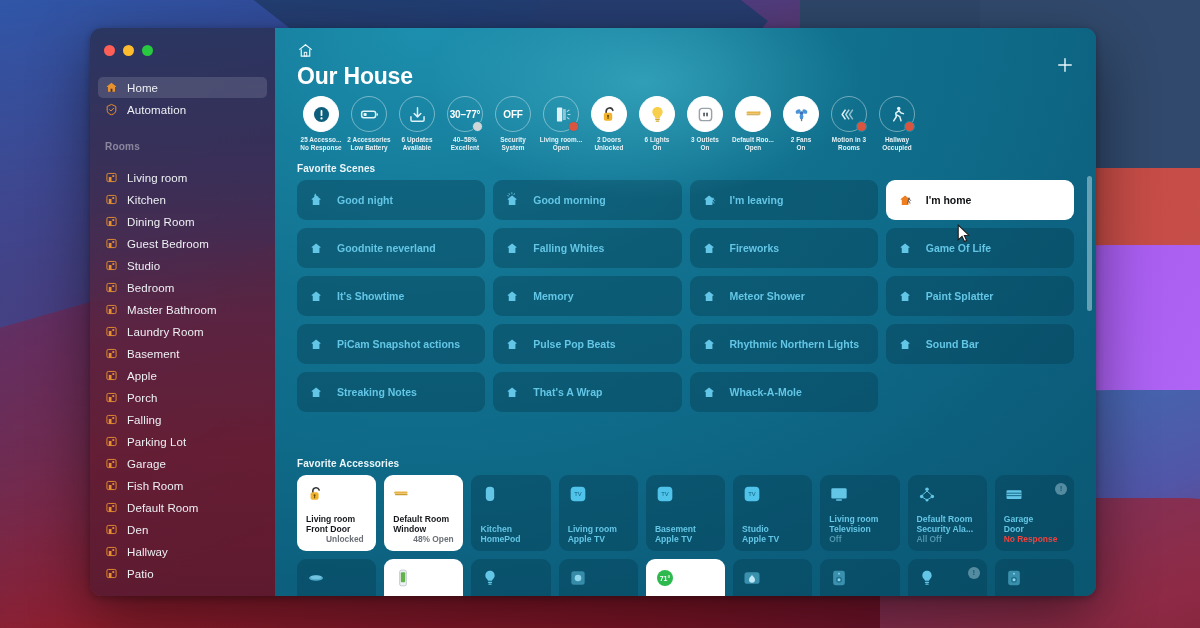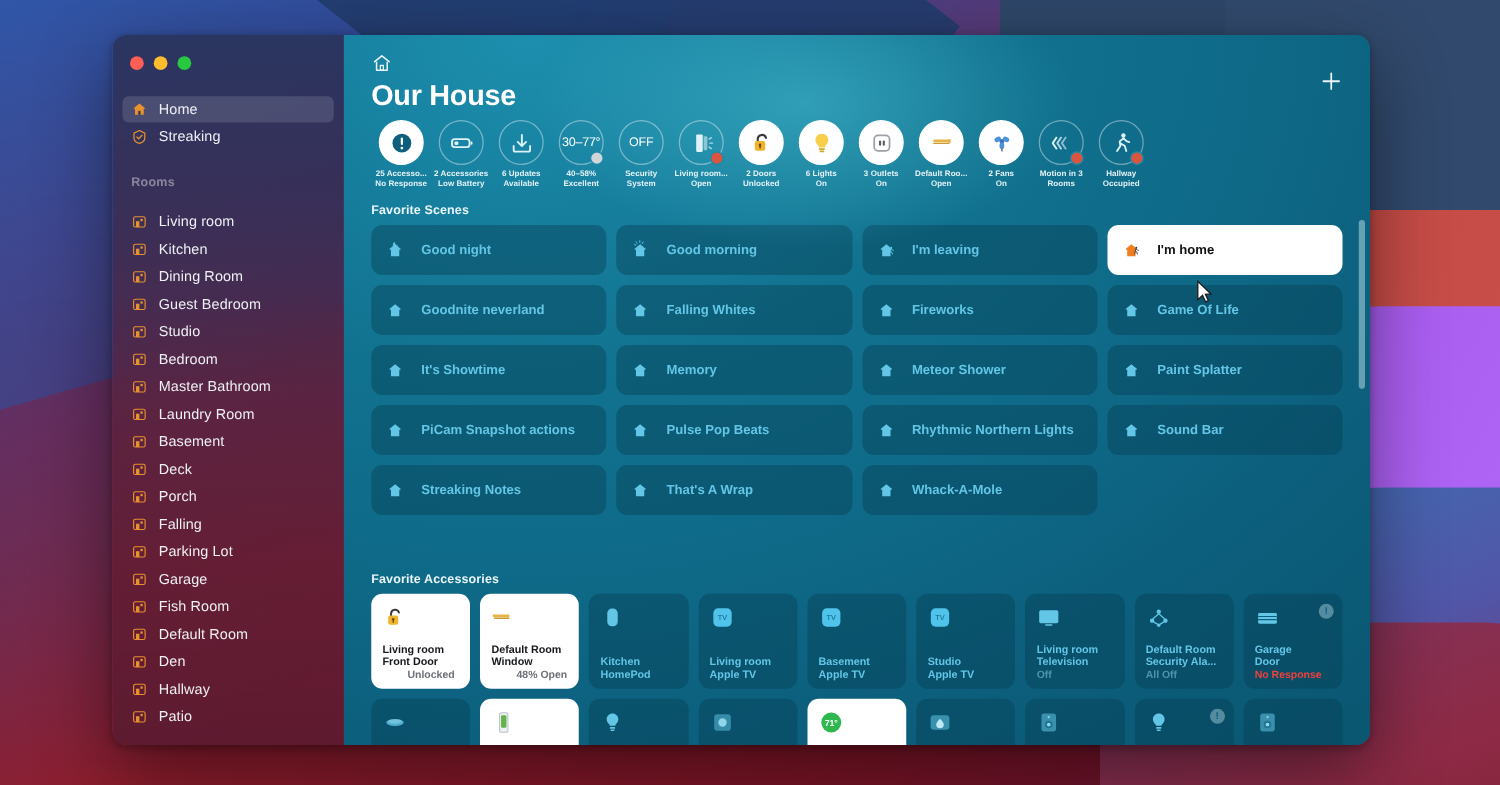--- a/index.html
+++ b/index.html
@@ -211,21 +211,21 @@
     width: 11px; height: 11px;
     border-radius: 50%;
     background: #d9553f;
     border: 1.6px solid #1b8aa8;
     font-size: 6px; color: #fff;
     display:flex; align-items:center; justify-content:center;
     font-weight: 700;
   }
   .dot-badge.grey { background: #cfd6d8; border-color:#1b8aa8; }
   .chip-text {
-    font-size: 10px; font-weight: 400; color: #ffffff;
+    font-size: 10px; font-weight: 700; color: #ffffff;
     letter-spacing: -.2px;
   }
 
   
   .sec-title {
     font-size: 10px;
     font-weight: 700;
     color: #eaf6fa;
     margin: 8px 0 6px 22px;
     letter-spacing: .1px;
@@ -358,21 +358,21 @@
             <path d="M12 3.2 3.4 10.2v.9h2.1V20h13V11.1h2.1v-.9z" fill="#e8912f"></path>
             <rect x="10.3" y="14.2" width="3.4" height="5.8" fill="#3a3550"></rect>
           </svg>
           <span class="lbl">Home</span>
         </div>
         <div class="side-item">
           <svg class="sideico" viewBox="0 0 24 24">
             <path d="M12 2.6 4 6.4v6.9c0 4.4 3.4 7.3 8 8.3 4.6-1 8-3.9 8-8.3V6.4z" fill="none" stroke="#e8912f" stroke-width="1.8"></path>
             <path d="M8.3 12.2l2.6 2.6 5-5.2" fill="none" stroke="#e8912f" stroke-width="1.8" stroke-linecap="round"></path>
           </svg>
-          <span class="lbl">Streaking</span>
+          <span class="lbl">Automation</span>
         </div>
       </div>
 
       <div class="side-sec">Rooms</div>
 
       <div class="side-list" id="rooms-list">
           <div class="side-item">
             <svg class="sideico" viewBox="0 0 24 24">
               <rect x="3.5" y="4.5" width="17" height="15" rx="2.6" fill="none" stroke="#e8912f" stroke-width="1.7"></rect>
               <rect x="7" y="11" width="5" height="8.5" fill="#e8912f"></rect>
@@ -443,21 +443,21 @@
               <rect x="13.6" y="7.6" width="3.4" height="3.4" fill="#e8912f"></rect>
             </svg>
             <span class="lbl">Basement</span>
           </div>
           <div class="side-item">
             <svg class="sideico" viewBox="0 0 24 24">
               <rect x="3.5" y="4.5" width="17" height="15" rx="2.6" fill="none" stroke="#e8912f" stroke-width="1.7"></rect>
               <rect x="7" y="11" width="5" height="8.5" fill="#e8912f"></rect>
               <rect x="13.6" y="7.6" width="3.4" height="3.4" fill="#e8912f"></rect>
             </svg>
-            <span class="lbl">Deck</span>
+            <span class="lbl">Apple</span>
           </div>
           <div class="side-item">
             <svg class="sideico" viewBox="0 0 24 24">
               <rect x="3.5" y="4.5" width="17" height="15" rx="2.6" fill="none" stroke="#e8912f" stroke-width="1.7"></rect>
               <rect x="7" y="11" width="5" height="8.5" fill="#e8912f"></rect>
               <rect x="13.6" y="7.6" width="3.4" height="3.4" fill="#e8912f"></rect>
             </svg>
             <span class="lbl">Porch</span>
           </div>
           <div class="side-item">

